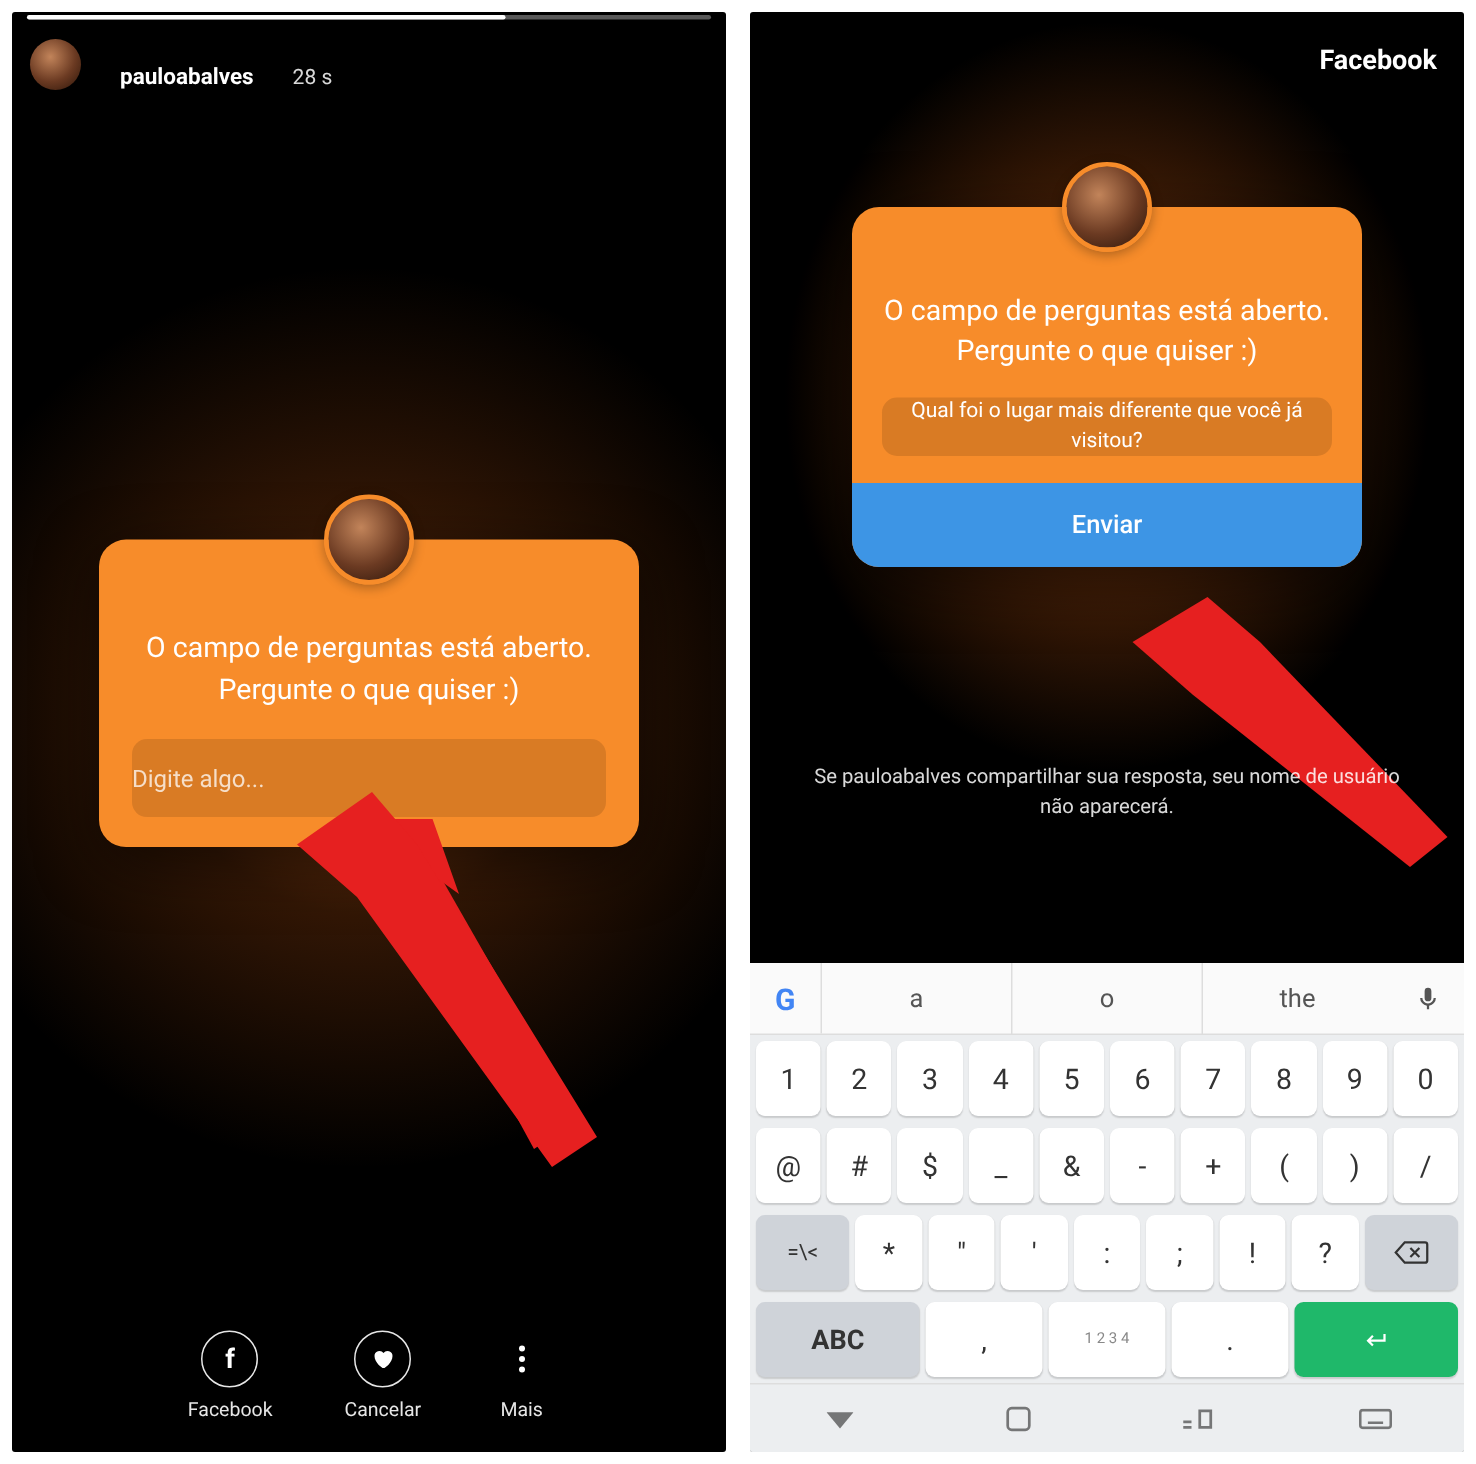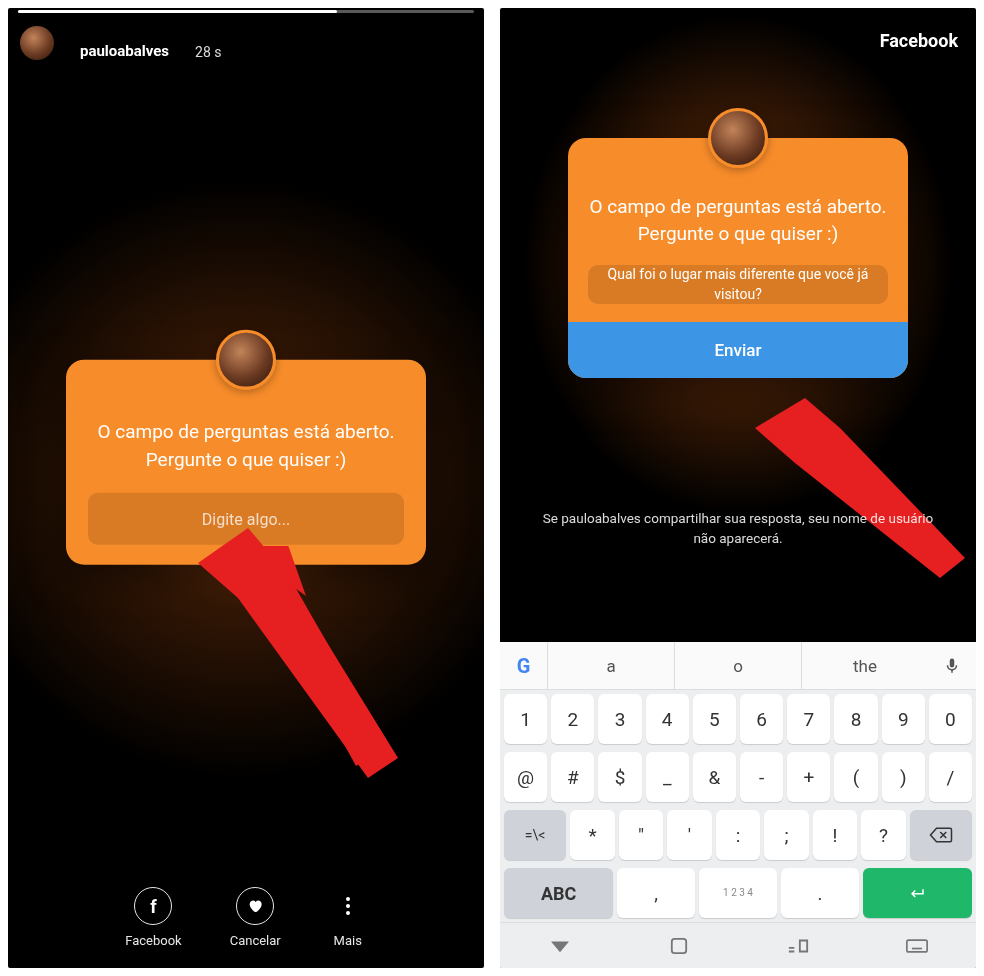--- a/index.html
+++ b/index.html
@@ -86,21 +86,20 @@
     text-align: center;
     line-height: 1.45;
     margin-bottom: 20px;
   }
   .p1-input {
     background: rgba(0,0,0,0.12);
     border-radius: 10px;
     height: 52px;
     display: flex;
     align-items: center;
-    justify-content: center;
     color: rgba(255,255,255,0.75);
     font-size: 16px;
   }
 
   .p1-arrow {
     position: absolute;
     left: 48%; top: 56%;
     width: 200px; height: 260px;
     pointer-events: none;
   }

